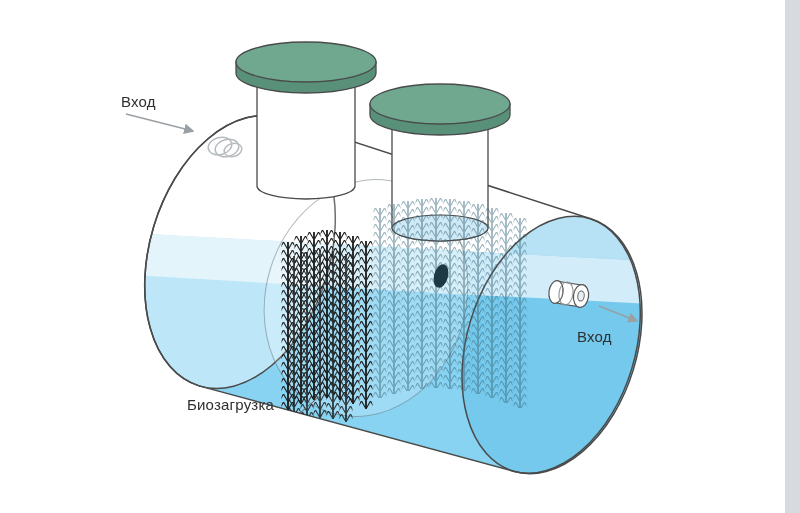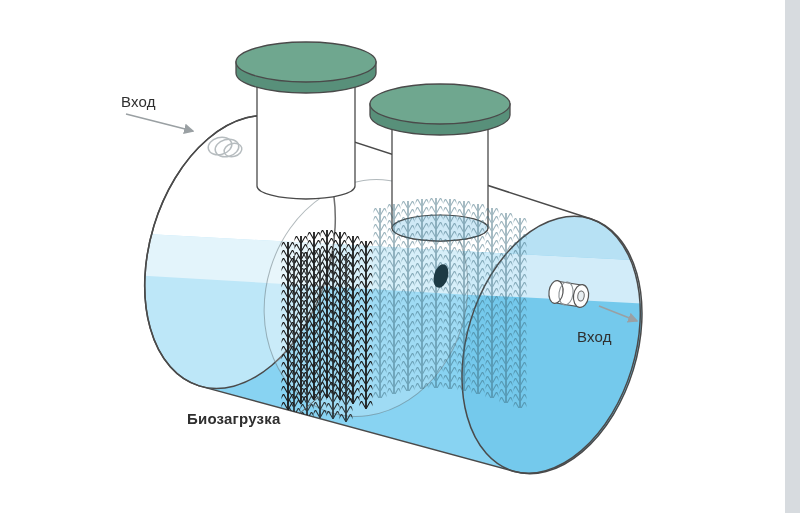--- a/index.html
+++ b/index.html
@@ -2,21 +2,21 @@
 <html><head>
 <meta charset="utf-8">
 <style>
   html,body{margin:0;padding:0;background:#ffffff;}
   body{font-family:"Liberation Sans", sans-serif;}
   .stage{position:relative;width:800px;height:513px;background:#ffffff;overflow:hidden;}
   .stage svg{position:absolute;left:0;top:0;width:800px;height:513px;}
   .label{position:absolute;font-size:15px;color:#2f2f2f;letter-spacing:.2px;white-space:nowrap;}
   .label-inlet{left:121px;top:93px;}
   .label-outlet{left:577px;top:328px;}
-  .label-bio{left:187px;top:410px;font-weight:bold;}
+  .label-bio{left:187px;top:396px;}
   .gutter{position:absolute;top:0;right:0;width:15px;height:513px;background:#d7dbdf;}
 </style>
 </head>
 <body>
 
 <div class="stage">
 
   <svg viewBox="0 0 800 513" xmlns="http://www.w3.org/2000/svg">
     <defs>
       <path id="tankShape" d="M 280.9 118.1 L 590.6 218.8 A 85 132 17 0 1 513.4 471.2 L 199.1 385.9 A 90 140 17 0 1 280.9 118.1 Z"></path>

